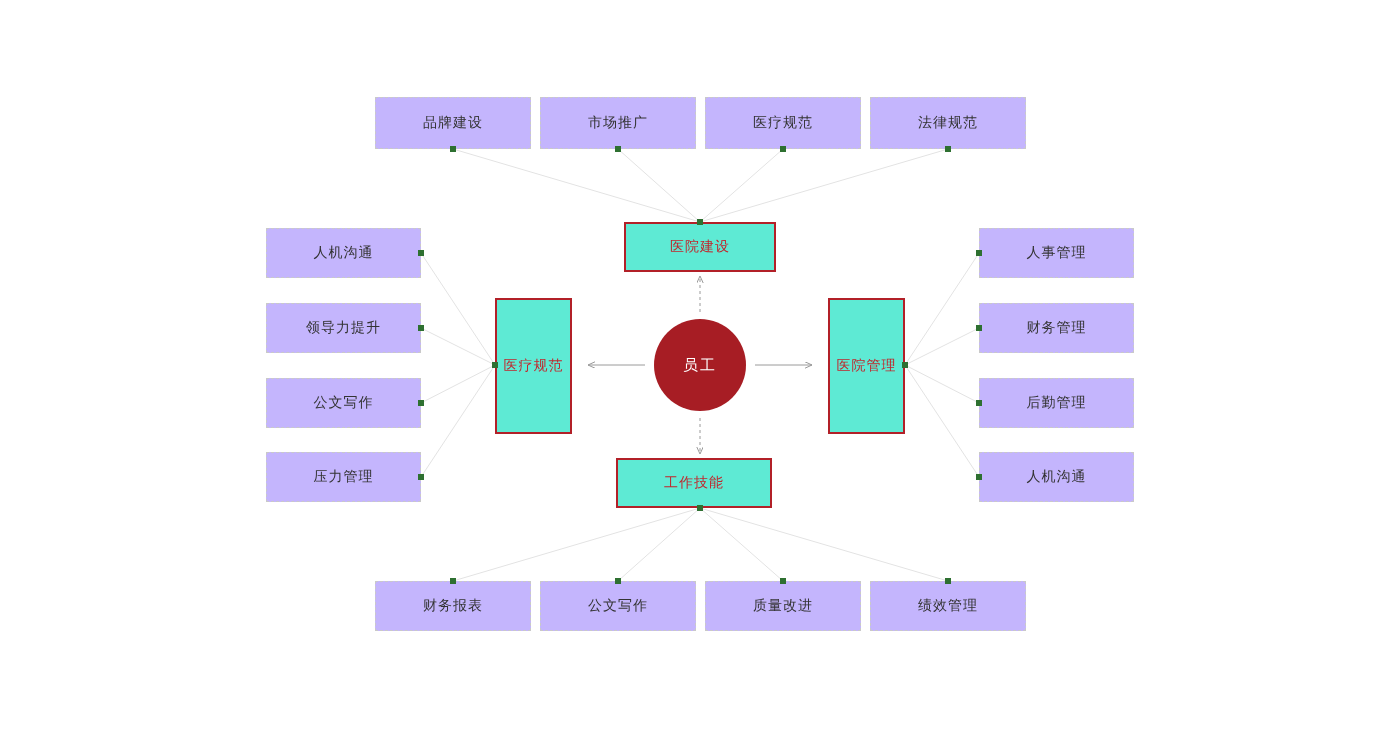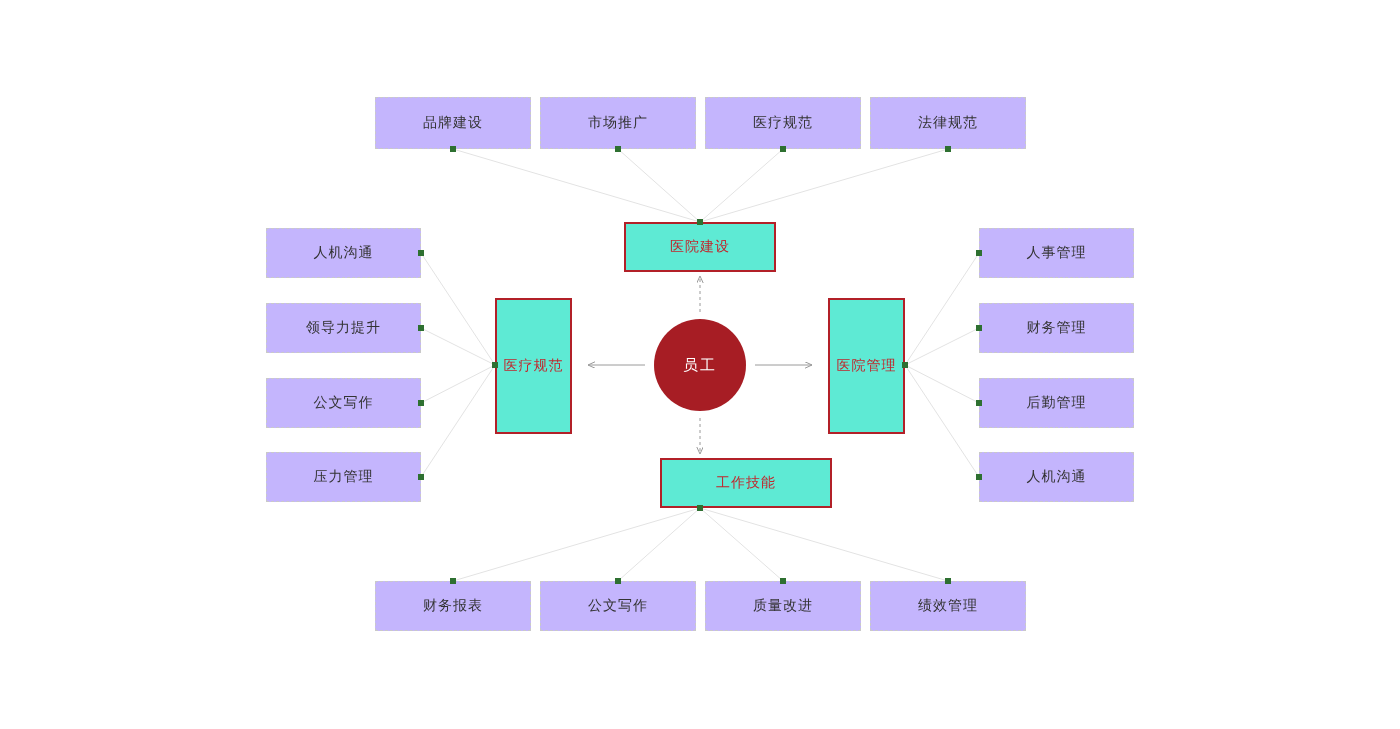--- a/index.html
+++ b/index.html
@@ -143,21 +143,21 @@
   </div>
 
   <div class="pillar vertical" style="left:495px; top:298px; width:77px; height:136px;">
     <span>医疗规范</span>
   </div>
 
   <div class="pillar vertical" style="left:828px; top:298px; width:77px; height:136px;justify-content:center;">
     <span>医院管理</span>
   </div>
 
-  <div class="pillar" style="left:660px; top:458px; width:172px; height:50px;">
+  <div class="pillar" style="left:616px; top:458px; width:156px; height:50px;">
     <span>工作技能</span>
   </div>
 
   <div class="leaf" style="left:375px; top:97px; width:156px; height:52px;">
     <span>品牌建设</span>
   </div>
   <div class="leaf" style="left:540px; top:97px; width:156px; height:52px;justify-content:center;">
     <span>市场推广</span>
   </div>
   <div class="leaf" style="left:705px; top:97px; width:156px; height:52px;">

